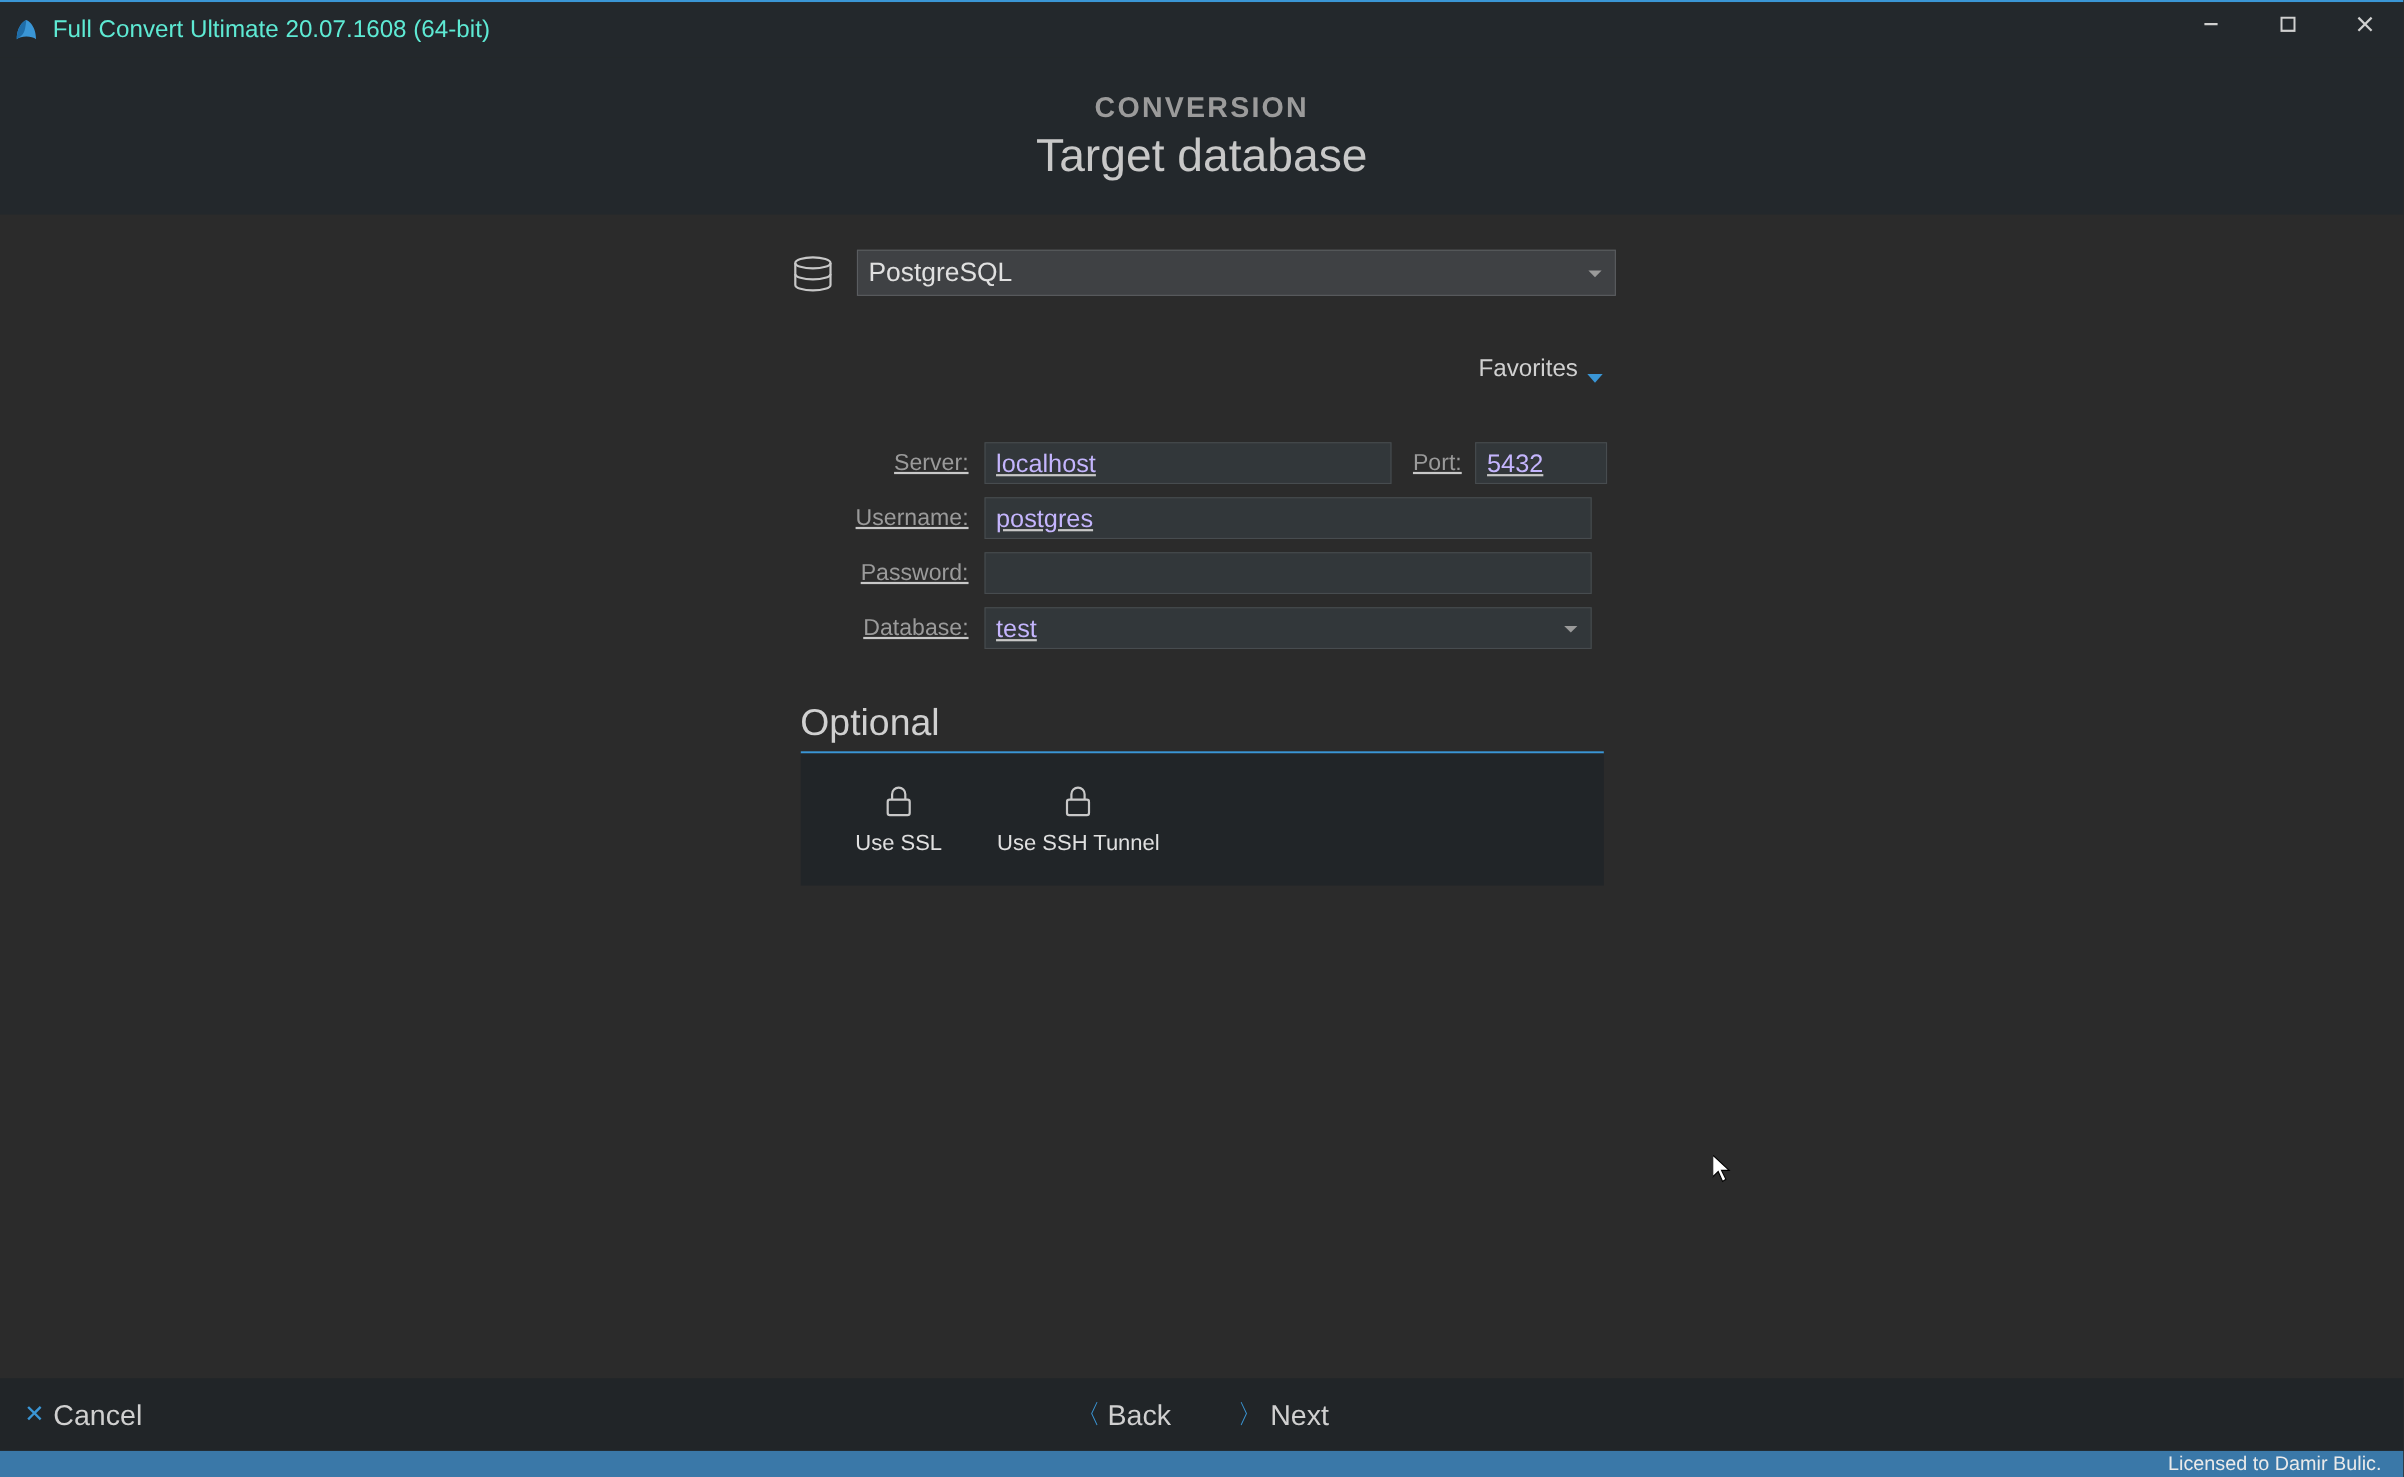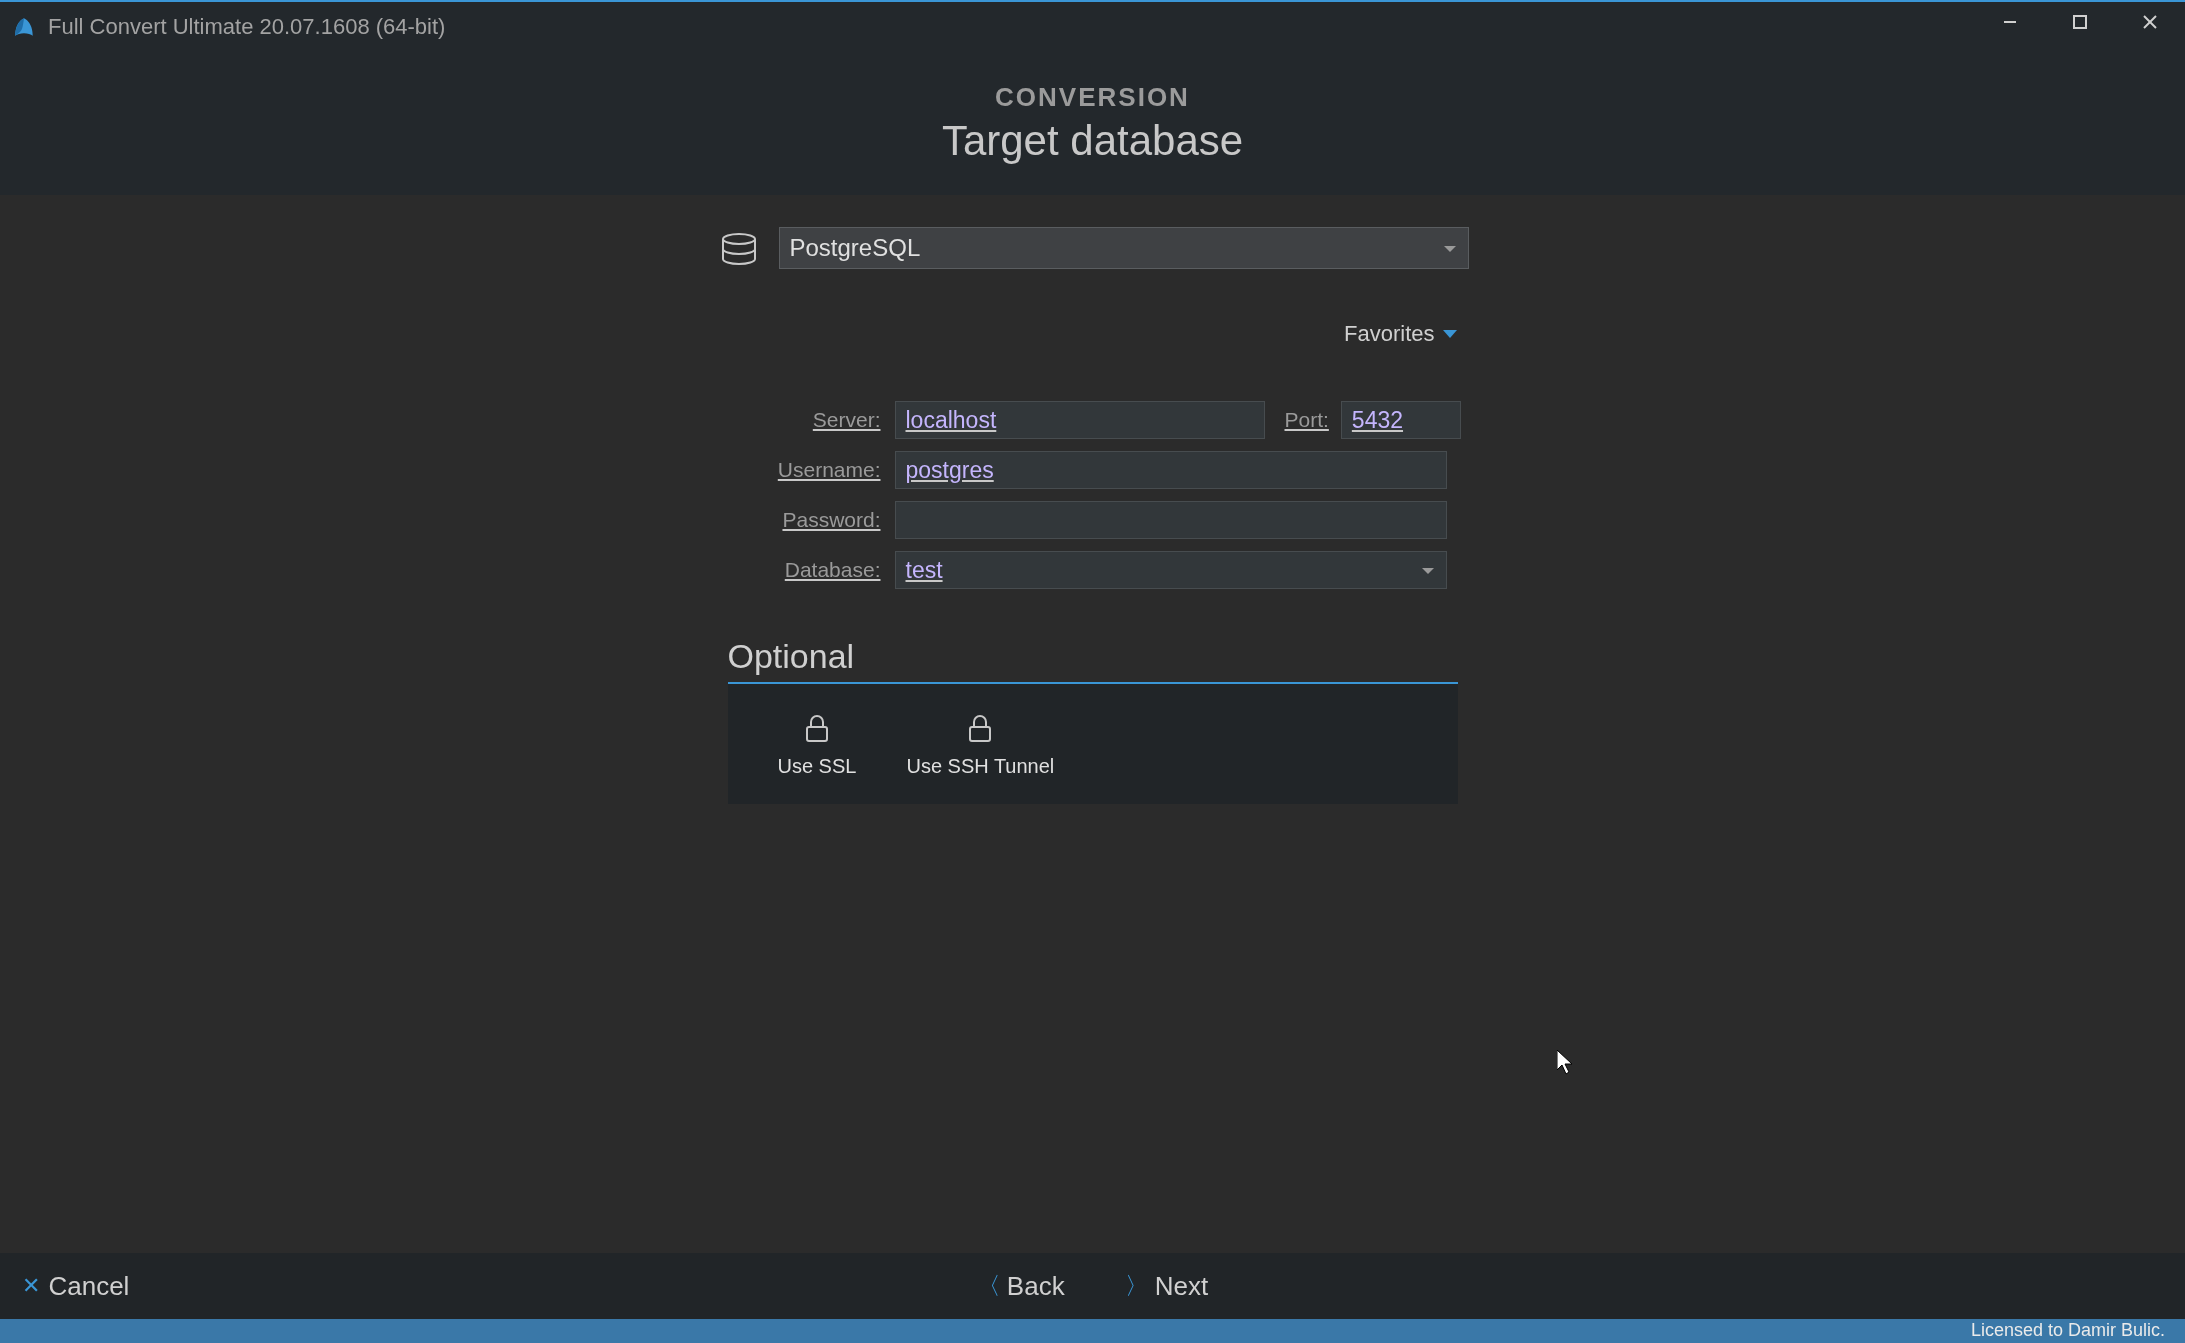--- a/index.html
+++ b/index.html
@@ -28,21 +28,21 @@
       align-items: center;
       padding-left: 10px;
       position: relative;
     }
     .app-icon {
       width: 28px;
       height: 28px;
       margin-right: 10px;
     }
     .app-title {
-      color: #a3a3a3;
+      color: #5eead4;
       font-size: 22px;
       font-weight: 400;
     }
     .window-controls {
       position: absolute;
       right: 0;
       top: 0;
       display: flex;
     }
     .win-btn {
@@ -104,21 +104,21 @@
     .favorites-row {
       width: 744px;
       margin: 0 auto;
       display: flex;
       justify-content: flex-end;
       padding-right: 8px;
       margin-top: 46px;
     }
     .favorites {
       display: flex;
-      align-items: center;
+      align-items: flex-end;
       gap: 8px;
       font-size: 22px;
       color: #d0d0d0;
     }
     .fav-triangle {
       width: 0; height: 0;
       border-left: 7px solid transparent;
       border-right: 7px solid transparent;
       border-top: 8px solid #3a96d6;
     }

